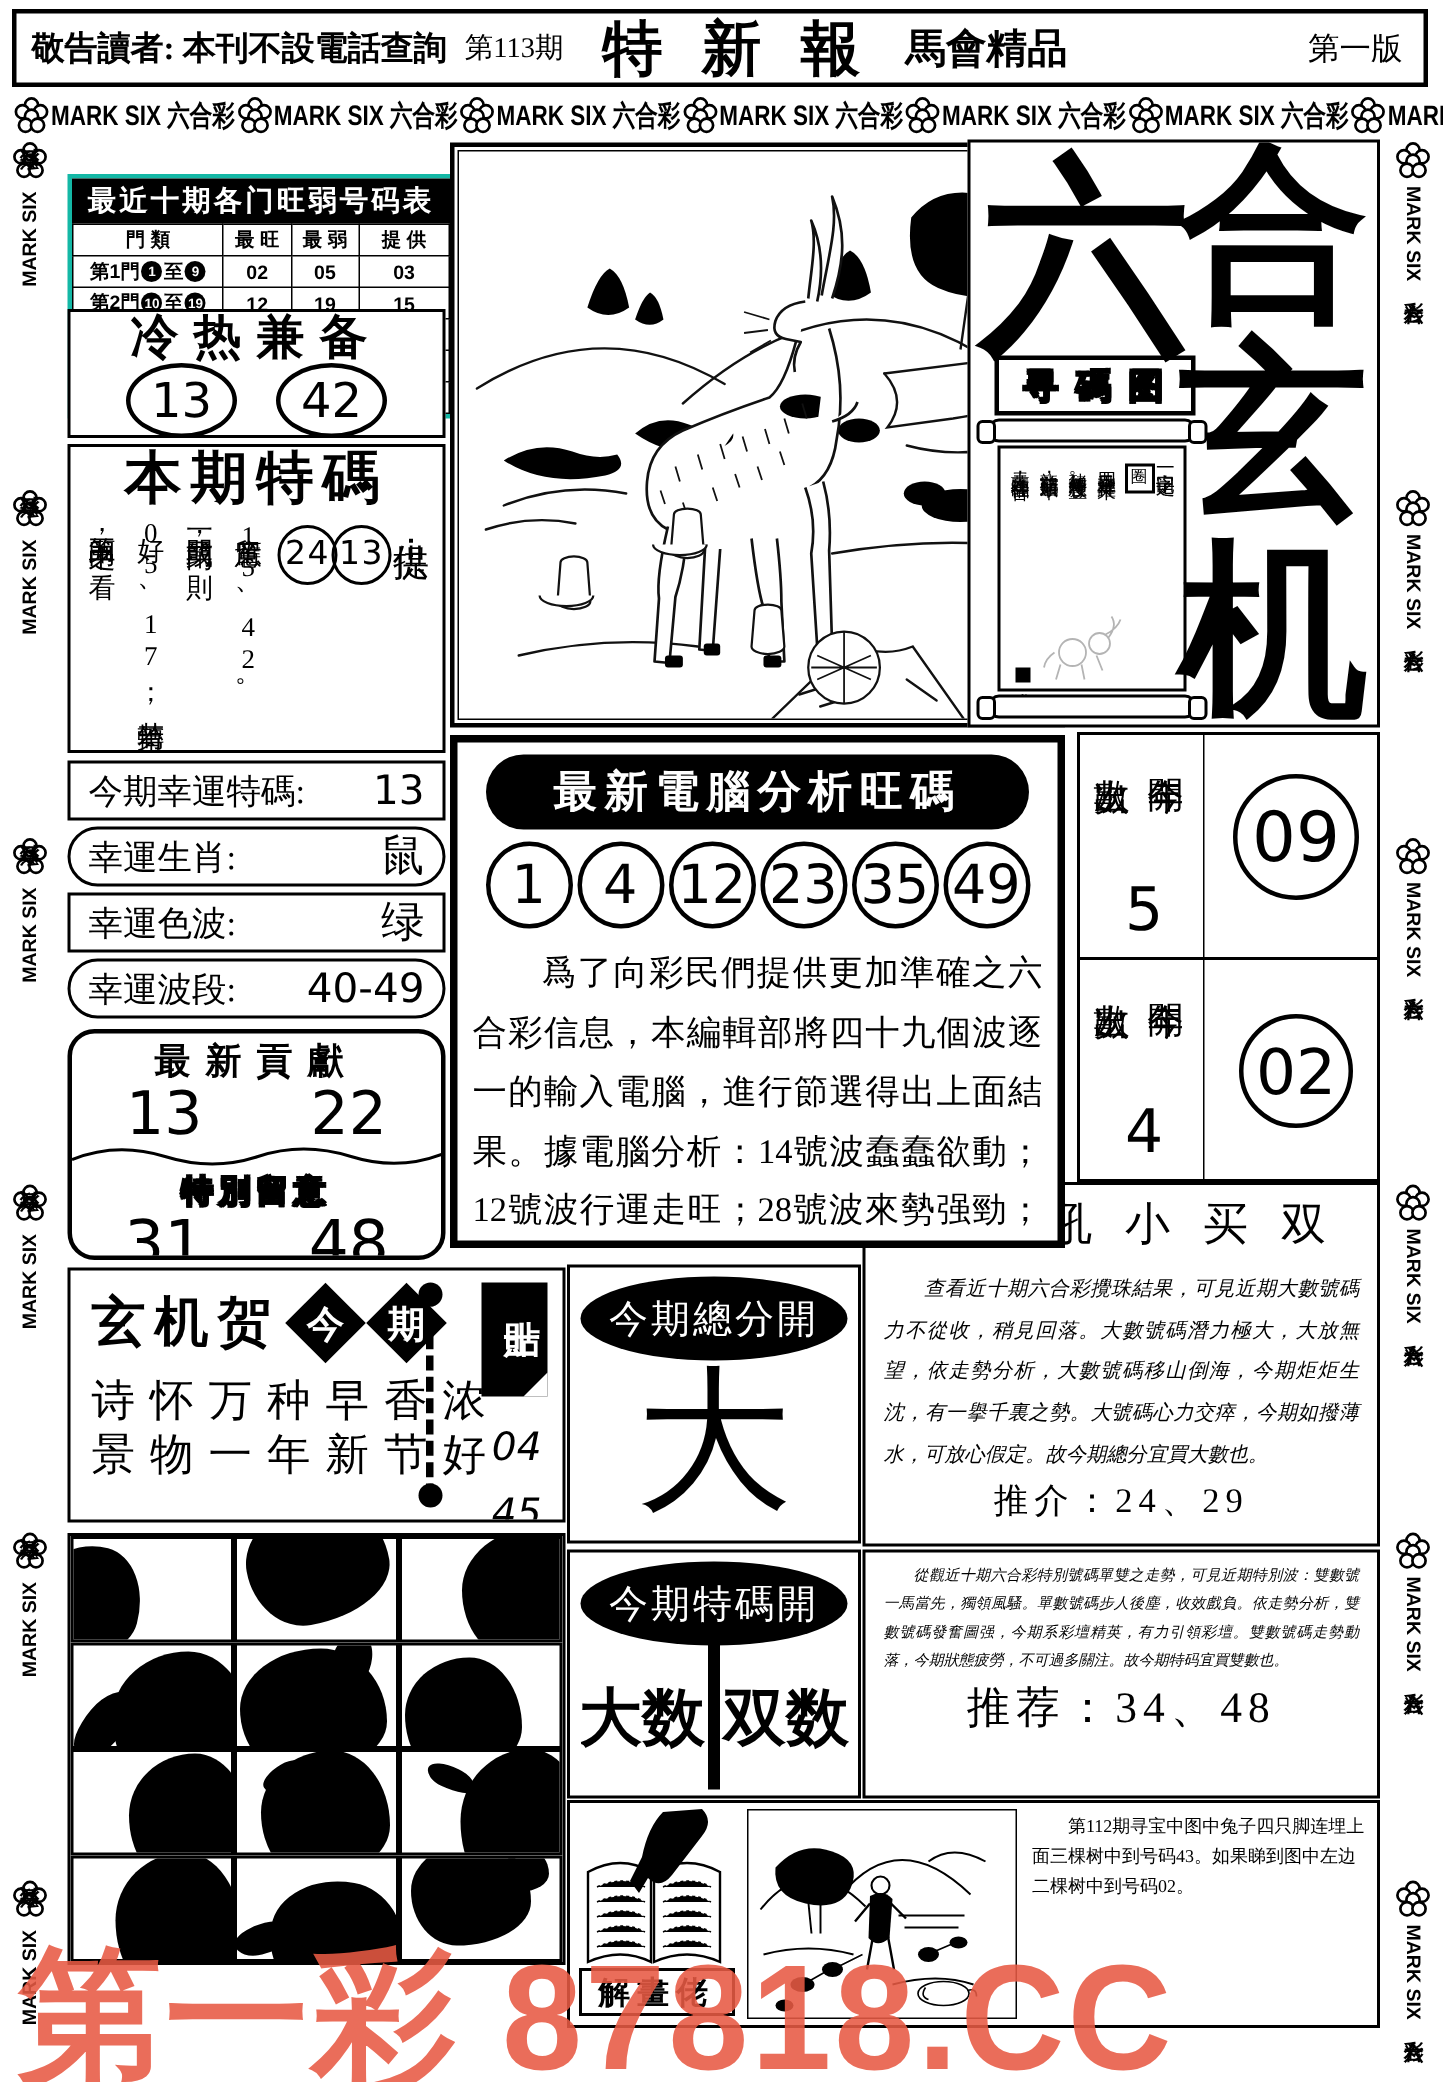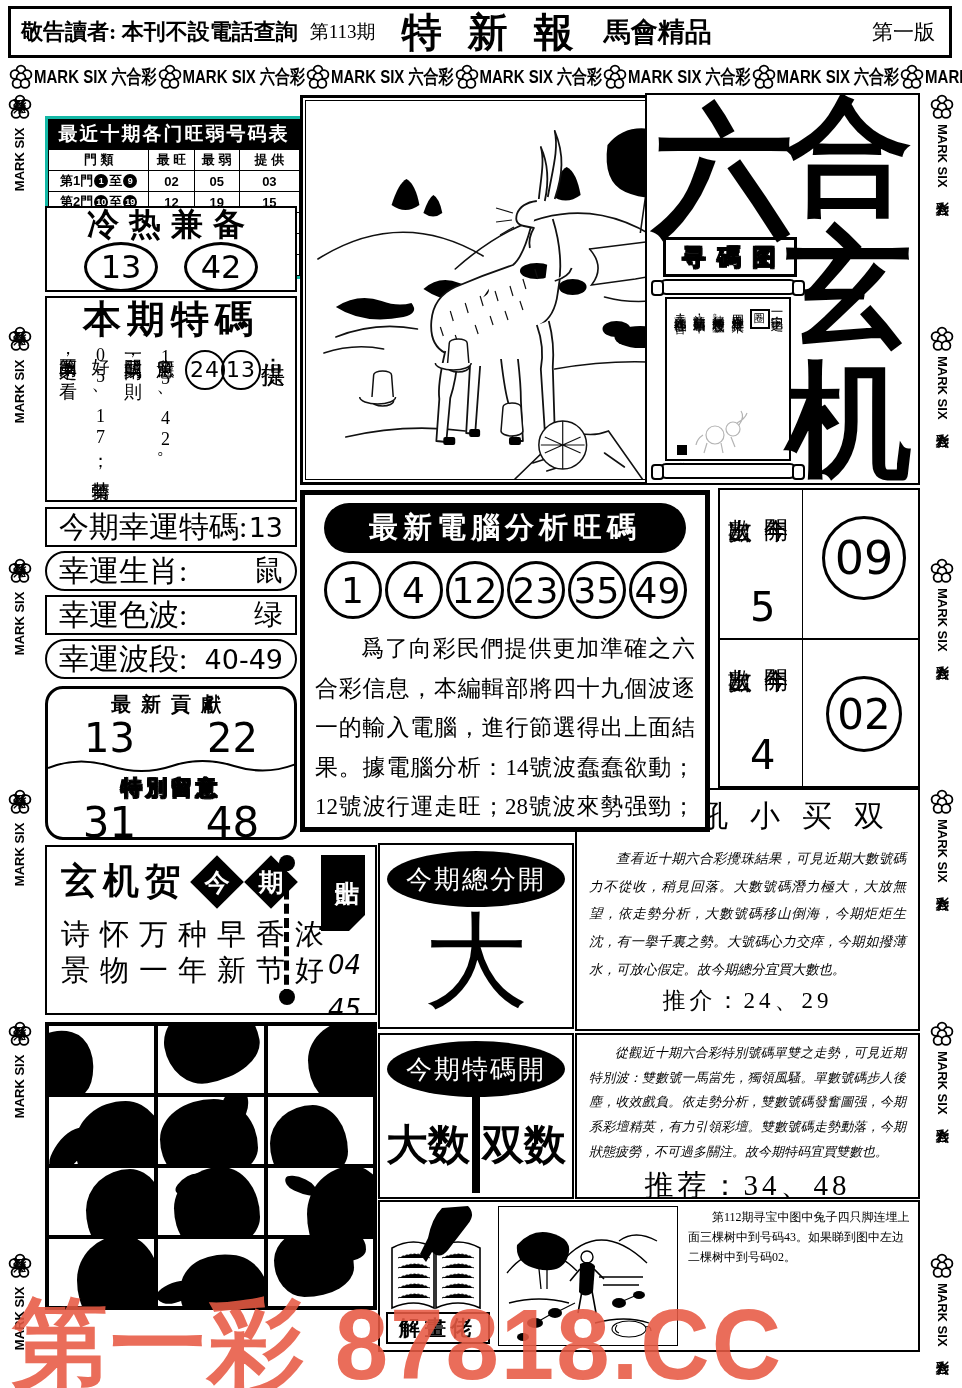--- a/index.html
+++ b/index.html
@@ -51,25 +51,25 @@
   #special .cols{display:flex;justify-content:space-between;padding:2px 10px 0 12px;height:150px;}
   #special .col{writing-mode:vertical-rl;text-orientation:upright;font-size:18px;line-height:1;letter-spacing:1px;}
   #special .col.big{font-size:24px;}
   .mini-circle{border:2px solid #000;border-radius:50%;width:36px;height:36px;display:flex;
      align-items:center;justify-content:center;font-size:22px;font-family:"DejaVu Sans",sans-serif;
      writing-mode:horizontal-tb;margin:6px 0 0 -4px;}
   
   .lrow{left:45px;width:252px;height:40px;border:2px solid #000;box-sizing:border-box;background:#fff;
      display:flex;align-items:center;justify-content:space-between;padding:0 12px;}
   .lrow.round{border-radius:22px;}
-  .lrow .lab{font-size:30px;white-space:nowrap;}
+  .lrow .lab{font-size:23px;white-space:nowrap;}
   .lrow .val{font-size:27px;font-family:"DejaVu Sans",sans-serif;}
   
   #contrib{left:45px;top:686px;width:252px;height:154px;border-radius:18px;border-width:3px;}
-  #contrib .t{font-size:20px;font-weight:bold;text-align:center;letter-spacing:10px;margin-top:2px;}
+  #contrib .t{font-size:24px;font-weight:bold;text-align:center;letter-spacing:10px;margin-top:2px;}
   #contrib .nums{display:flex;justify-content:space-around;font-size:40px;
      font-family:"DejaVu Sans",sans-serif;line-height:1;}
   #contrib .note{text-align:center;font-size:21px;font-weight:bold;letter-spacing:4px;margin-top:-4px;}
   #contrib .nums2{display:flex;justify-content:space-around;font-size:42px;
      font-family:"DejaVu Sans",sans-serif;line-height:1;}
   
   #greet{left:45px;top:845px;width:332px;height:170px;}
   #greet .trow{display:flex;align-items:center;gap:6px;padding:10px 0 0 14px;}
   #greet .tt{font-size:36px;font-weight:bold;letter-spacing:6px;}
   .dia{width:38px;height:38px;background:#000;transform:rotate(45deg);display:flex;
@@ -140,21 +140,21 @@
   .reco{font-size:23px;text-align:center;letter-spacing:4px;margin-top:2px;white-space:nowrap;}
   
   #topen{left:378px;top:843px;width:196px;height:186px;border:2px solid #000;}
   #sopen{left:378px;top:1033px;width:196px;height:166px;border:2px solid #000;}
   .ellipse{width:178px;height:56px;background:#000;border-radius:50%;color:#fff;display:flex;
      align-items:center;justify-content:center;font-size:26px;letter-spacing:2px;margin:6px auto 0;white-space:nowrap;}
   #topen .big{font-size:104px;text-align:center;line-height:1.05;}
   #sopen .stem{position:absolute;left:50%;top:58px;transform:translateX(-50%);width:8px;height:100px;background:#000;}
   #sopen .pair{display:flex;justify-content:space-around;font-size:42px;margin-top:20px;font-weight:bold;}
   #stext{left:575px;top:1033px;width:345px;height:166px;border:2px solid #000;padding:2px 12px;}
-  #stext .smallbody{font-size:13px;line-height:1.9;margin-top:4px;}
+  #stext .smallbody{font-size:10px;line-height:1.9;margin-top:4px;}
   #stext .reco{font-size:29px;}
   
   #bottom{left:378px;top:1200px;width:542px;height:152px;border:2px solid #000;display:flex;
      padding:4px;gap:6px;box-sizing:border-box;}
   #bookbox{width:108px;position:relative;flex:none;}
   #bookbox .lbl{position:absolute;left:2px;right:2px;bottom:2px;border:2px solid #000;background:#fff;
      text-align:center;font-size:21px;font-weight:bold;letter-spacing:5px;white-space:nowrap;}
   #farmbox{width:178px;border:1px solid #000;flex:none;position:relative;overflow:hidden;}
   #decodetxt{flex:1;font-size:12px;line-height:1.65;text-indent:2em;padding:2px 2px 0 4px;}
   

